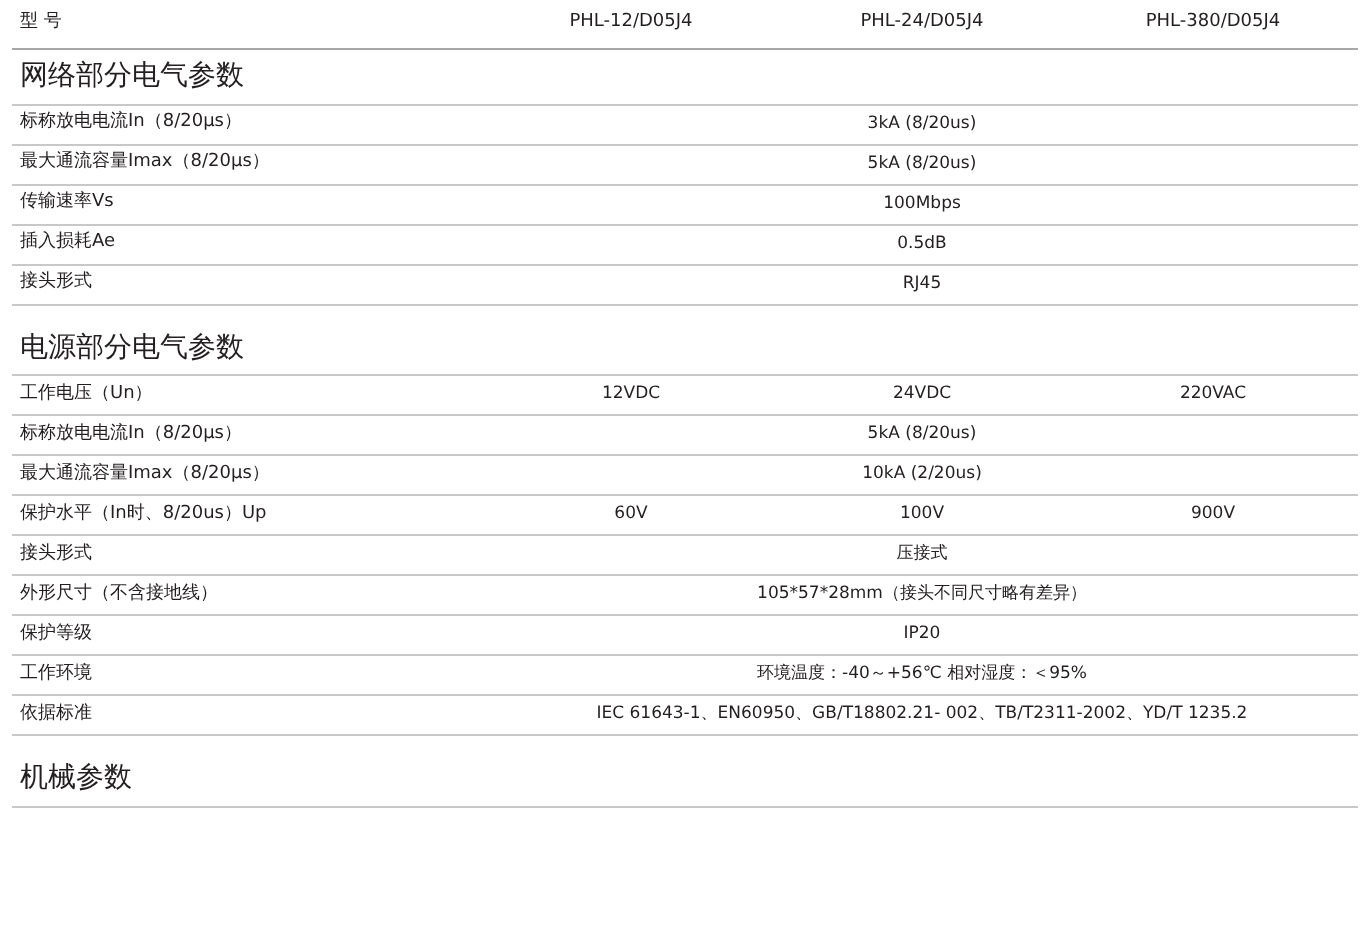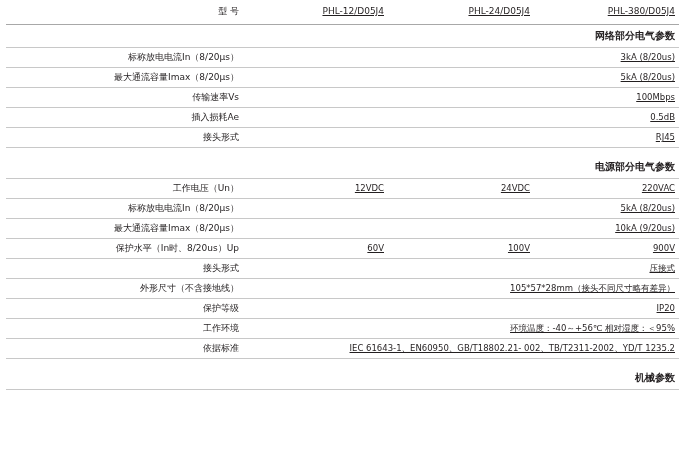--- a/index.html
+++ b/index.html
@@ -33,33 +33,32 @@
     vertical-align: middle;
     line-height: 1.25;
     height: 13px;
   }
   col.c-label { width: 237px; }
   col.c-a { width: 145px; }
   col.c-b { width: 146px; }
   col.c-c { width: 145px; }
 
   td.label {
-    text-align: right;
+    text-align: left;
     font-size: 9px;
     color: #231f20;
   }
   td.val {
-    text-align: right;
+    text-align: center;
     font-size: 8.5px;
     color: #231f20;
-    text-decoration: underline;
   }
   tr.section td {
-    font-weight: bold;
-    font-size: 10px;
+    font-weight: normal;
+    font-size: 14px;
     padding-top: 5px;
     padding-bottom: 4px;
   }
   tr.header td {
     border-bottom: 1px solid #a8a8a8;
     padding-top: 5px;
     padding-bottom: 6px;
     font-size: 9px;
   }
   tr.header td.label { }
@@ -122,21 +121,21 @@
           <td class="val">12VDC</td>
           <td class="val">24VDC</td>
           <td class="val">220VAC</td>
         </tr>
         <tr>
           <td class="label">标称放电电流In（8/20μs）</td>
           <td class="val" colspan="3">5kA (8/20us)</td>
         </tr>
         <tr>
           <td class="label">最大通流容量Imax（8/20μs）</td>
-          <td class="val" colspan="3">10kA (9/20us)</td>
+          <td class="val" colspan="3">10kA (2/20us)</td>
         </tr>
         <tr>
           <td class="label">保护水平（In时、8/20us）Up</td>
           <td class="val">60V</td>
           <td class="val">100V</td>
           <td class="val">900V</td>
         </tr>
         <tr>
           <td class="label">接头形式</td>
           <td class="val" colspan="3">压接式</td>

